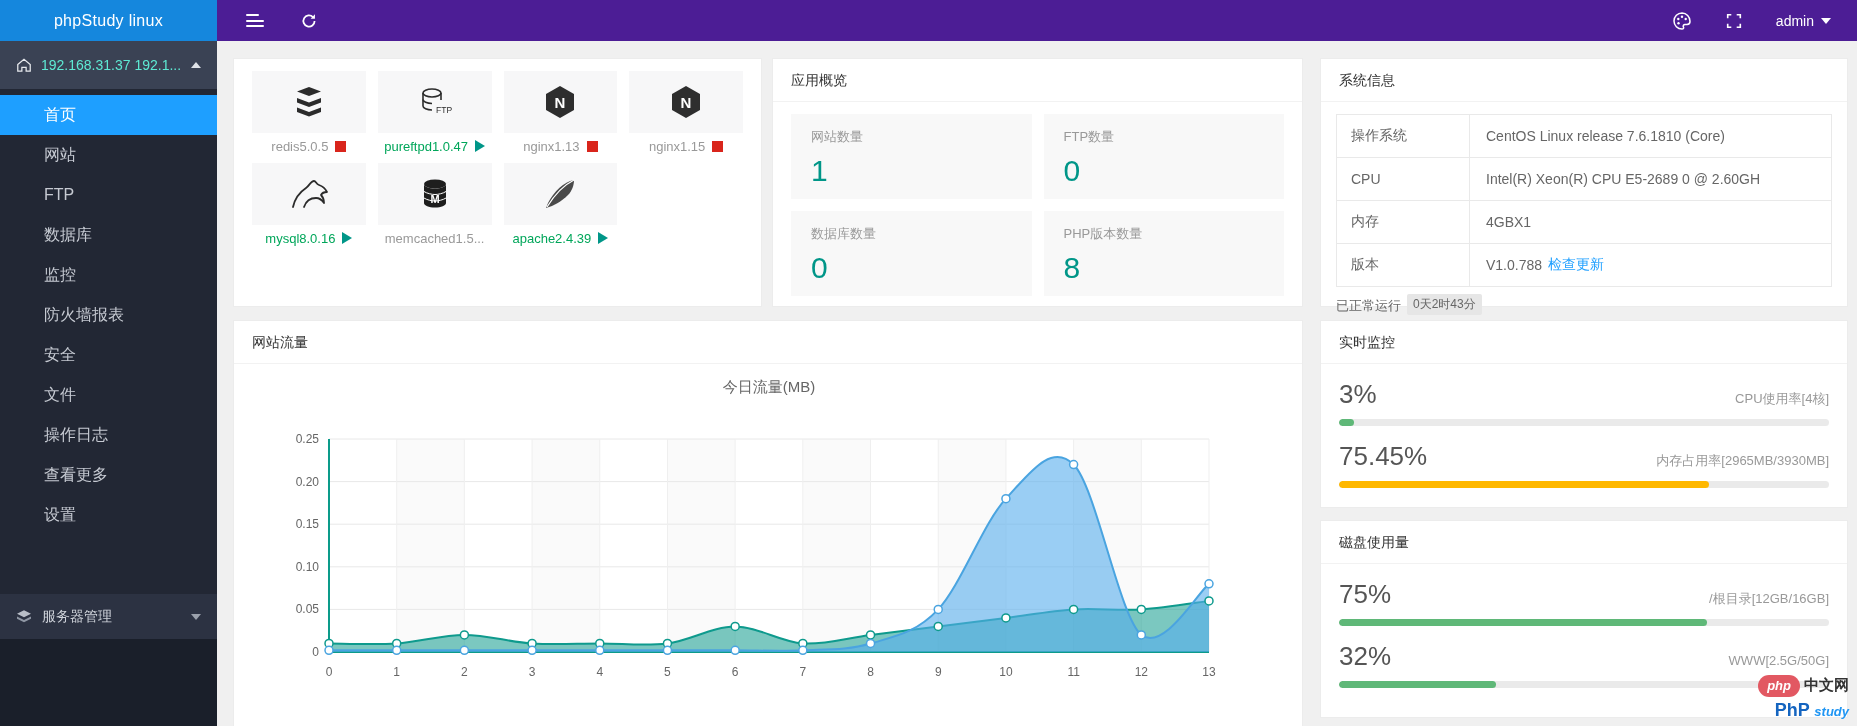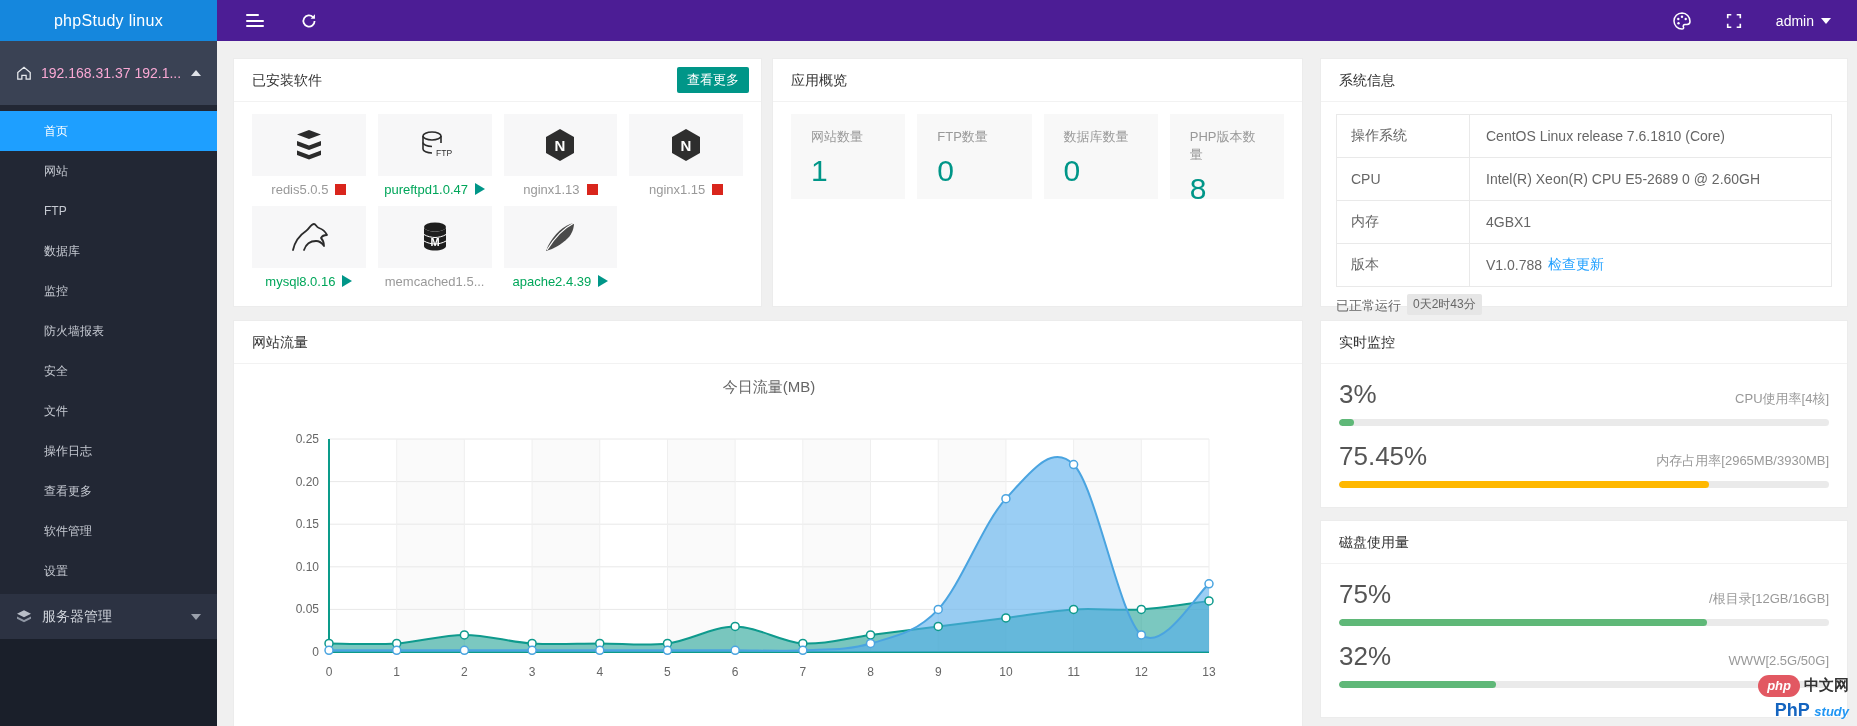--- a/index.html
+++ b/index.html
@@ -14,44 +14,44 @@
   .tb-left{display:flex;align-items:center;gap:34px;margin-left:28px}
   .tb-right{margin-left:auto;display:flex;align-items:center;gap:32px;padding-right:26px}
   .tb-ic{width:20px;height:20px;display:flex;align-items:center;justify-content:center;cursor:pointer}
   .burger{display:flex;flex-direction:column;justify-content:space-between;width:18px;height:13px}
   .burger span{height:2px;background:#fff;border-radius:1px}
   .burger span:nth-child(1){width:13px}
   .admin{color:#fff;font-size:14px;display:flex;align-items:center;gap:7px;cursor:pointer}
   .caret-dn-w{width:0;height:0;border-left:5px solid transparent;border-right:5px solid transparent;border-top:6px solid #fff}
   
   .sidebar{position:absolute;top:41px;left:0;width:217px;bottom:0;background:#222734;z-index:20}
-  .server-sel{height:64px;background:#3a4254;display:flex;align-items:center;color:#f9a8d4;font-size:14px;padding:0 16px;gap:9px;cursor:pointer}
+  .server-sel{height:48px;background:#3a4254;display:flex;align-items:center;color:#5eead4;font-size:14px;padding:0 16px;gap:9px;cursor:pointer}
   .caret-up{width:0;height:0;border-left:5px solid transparent;border-right:5px solid transparent;border-bottom:6px solid #dfe2e8;margin-left:auto}
   .nav{margin-top:6px}
-  .nav-item{height:40px;line-height:40px;padding-left:44px;color:#c6cad2;font-size:12px;cursor:pointer}
+  .nav-item{height:40px;line-height:40px;padding-left:44px;color:#c6cad2;font-size:16px;cursor:pointer}
   .nav-item.active{background:#1e9fff;color:#fff}
   .srv-band{position:absolute;left:0;right:0;top:553px;height:45px;background:#2c3242;color:#cfd3da;display:flex;align-items:center;padding:0 16px;gap:10px;font-size:14px;cursor:pointer}
   .caret-dn{width:0;height:0;border-left:5px solid transparent;border-right:5px solid transparent;border-top:6px solid #9aa0ab;margin-left:auto}
   .sidebar-foot{position:absolute;left:0;right:0;top:598px;bottom:0;background:#1a1f2a}
   
   .panel{position:absolute;background:#fff;border:1px solid #ececec;box-sizing:border-box}
   .panel-h{height:42px;line-height:42px;padding:0 18px;color:#333;font-size:14px;border-bottom:1px solid #f2f2f2;position:relative}
   .more-btn{position:absolute;right:12px;top:8px;height:26px;line-height:26px;padding:0 10px;background:#009688;color:#fff;font-size:13px;border:none;border-radius:2px;cursor:pointer}
   
   .tiles{display:grid;grid-template-columns:repeat(4,1fr);gap:4px 12px;padding:12px 18px}
   .tile{cursor:pointer}
   .tile .box{height:62px;background:#f7f7f8;display:flex;align-items:center;justify-content:center}
   .tile .lab{height:26px;display:flex;align-items:center;justify-content:center;gap:7px;font-size:13px;color:#999}
   .stop-ic{display:none;width:11px;height:11px;background:#d9251c}
   .play-ic{display:none;width:0;height:0;border-left:10px solid #009688;border-top:6px solid transparent;border-bottom:6px solid transparent}
   .st-stopped .stop-ic{display:inline-block}
   .st-running .play-ic{display:inline-block}
   .st-running .soft-name{color:#00a65a}
   
-  .stats{display:grid;grid-template-columns:1fr 1fr 1fr 1fr;gap:12px;padding:12px 18px}
+  .stats{display:grid;grid-template-columns:1fr 1fr;gap:12px;padding:12px 18px}
   .stat{background:#f8f8f8;height:85px;box-sizing:border-box;padding:14px 20px}
   .stat .s-lab{font-size:13px;color:#999}
   .stat .s-val{font-size:30px;color:#009688;margin-top:8px}
   
   .sys-table{margin:12px 15px 0;border:1px solid #e9e9e9}
   .sys-row{display:flex;border-bottom:1px solid #e9e9e9;height:42px;font-size:14px;color:#666}
   .sys-row:last-child{border-bottom:none}
   .sys-label{width:118px;padding-left:14px;border-right:1px solid #e9e9e9;display:flex;align-items:center;flex-shrink:0}
   .sys-val{padding-left:16px;display:flex;align-items:center;gap:6px}
   .upd-link{color:#1e9fff;text-decoration:none;cursor:pointer}
@@ -126,39 +126,34 @@
     <div class="nav-item active">首页</div>
     <div class="nav-item">网站</div>
     <div class="nav-item">FTP</div>
     <div class="nav-item">数据库</div>
     <div class="nav-item">监控</div>
     <div class="nav-item">防火墙报表</div>
     <div class="nav-item">安全</div>
     <div class="nav-item">文件</div>
     <div class="nav-item">操作日志</div>
     <div class="nav-item">查看更多</div>
-    <div class="nav-item">软件管理</div>
     <div class="nav-item">设置</div>
   </div>
   <div class="srv-band">
     <svg width="16" height="16" viewBox="0 0 16 16">
       <path d="M8 1.2 15 4.7 8 8.2 1 4.7z" fill="#b9bec7"></path>
       <path d="M1 7.6l7 3.5 7-3.5v2.2l-7 3.5-7-3.5z" fill="#8f96a3"></path>
     </svg>
     <span>服务器管理</span>
     <span class="caret-dn"></span>
   </div>
   <div class="sidebar-foot"></div>
 </div>
 
 <div class="panel" style="left:233px;top:58px;width:529px;height:249px">
-  <div class="panel-h">
-    <span>已安装软件</span>
-    <button class="more-btn">查看更多</button>
-  </div>
   <div class="tiles">
     <div class="tile st-stopped">
       <div class="box">
           <svg width="40" height="32" viewBox="0 0 40 32">
             <g fill="#2b2b2b">
               <path d="M20 1l12 4.5L20 10 8 5.5z"></path>
               <path d="M8 12l12 4.5L32 12v4.5L20 21 8 16.5z"></path>
               <path d="M8 21.5 20 26l12-4.5V26l-12 4.5L8 26z"></path>
             </g>
           </svg>

